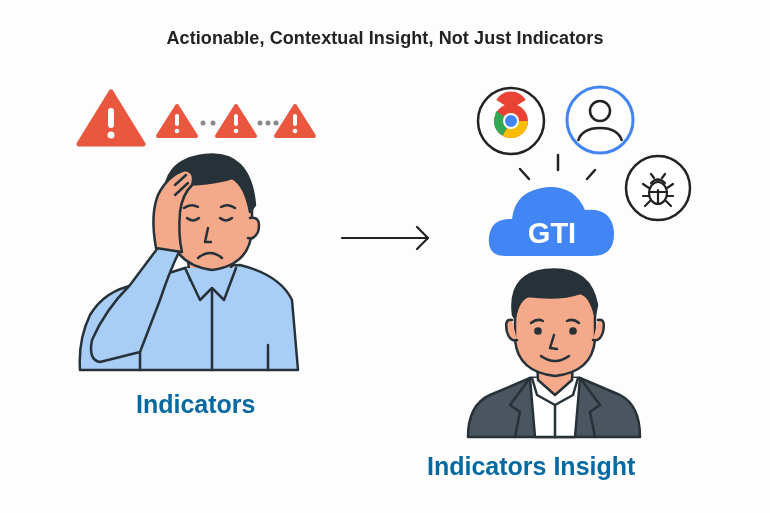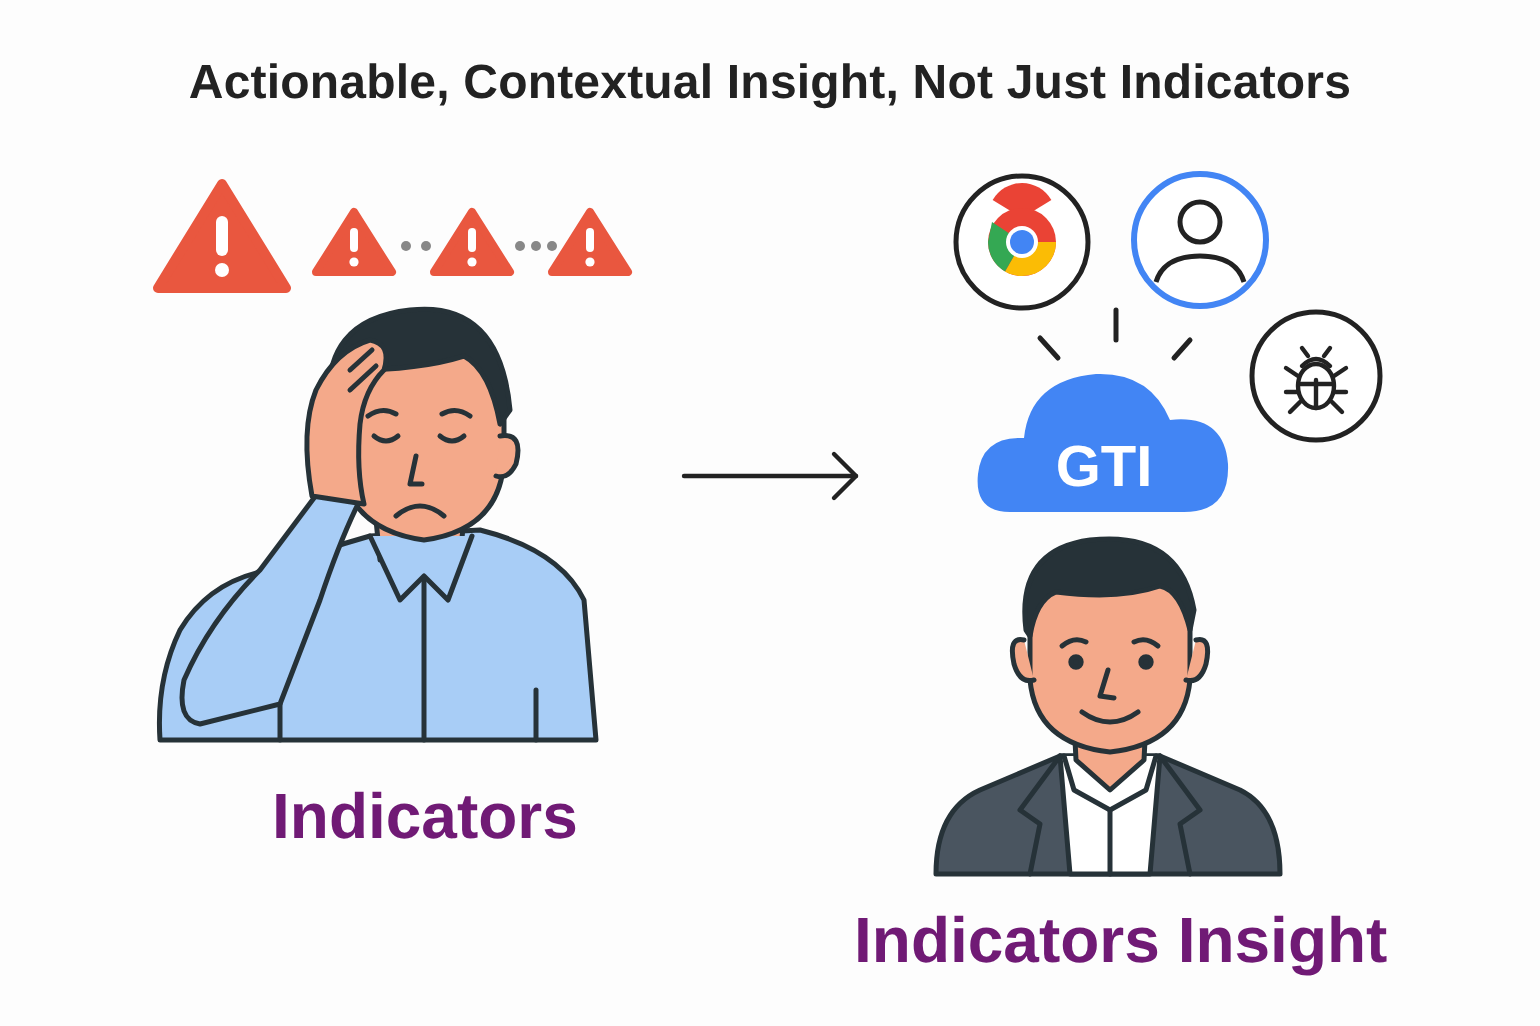--- a/index.html
+++ b/index.html
@@ -1,18 +1,18 @@
 <!DOCTYPE html>
 <html><head>
 <meta charset="utf-8">
 <style>
   html,body{margin:0;padding:0;background:#fdfdfd;}
   body{width:770px;height:513px;position:relative;overflow:hidden;font-family:"Liberation Sans","DejaVu Sans",sans-serif;color:#222;}
-  .title{position:absolute;left:0;top:28px;width:770px;text-align:center;font-size:24px;font-weight:bold;color:#222;letter-spacing:0.1px;}
-  .label{position:absolute;font-size:32px;font-weight:bold;color:#701a75;}
+  .title{position:absolute;left:0;top:28px;width:770px;text-align:center;font-size:18px;font-weight:bold;color:#222;letter-spacing:0.1px;}
+  .label{position:absolute;font-size:25px;font-weight:bold;color:#0369a1;}
   .lbl-left{left:136px;top:390px;}
   .lbl-right{left:427px;top:452px;}
   svg{position:absolute;left:0;top:0;}
 </style>
 </head>
 <body>
 
 <div class="title">Actionable, Contextual Insight, Not Just Indicators</div>
 
 <svg width="770" height="513" viewBox="0 0 770 513">

